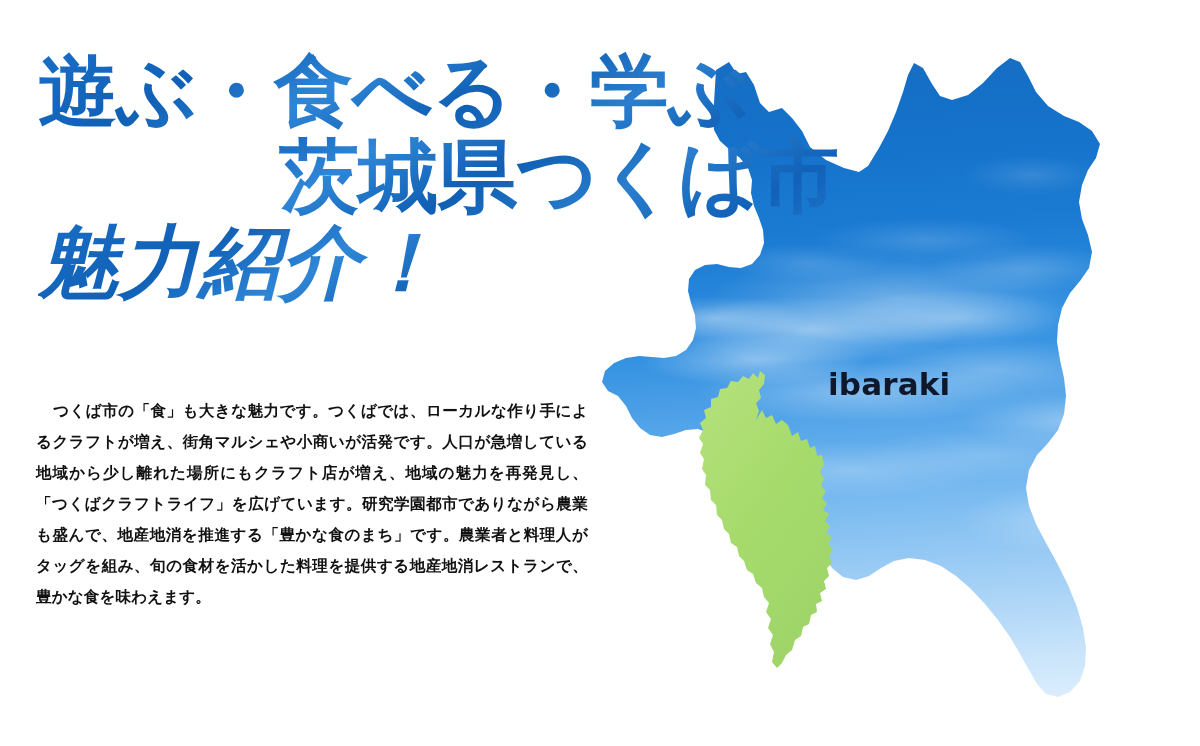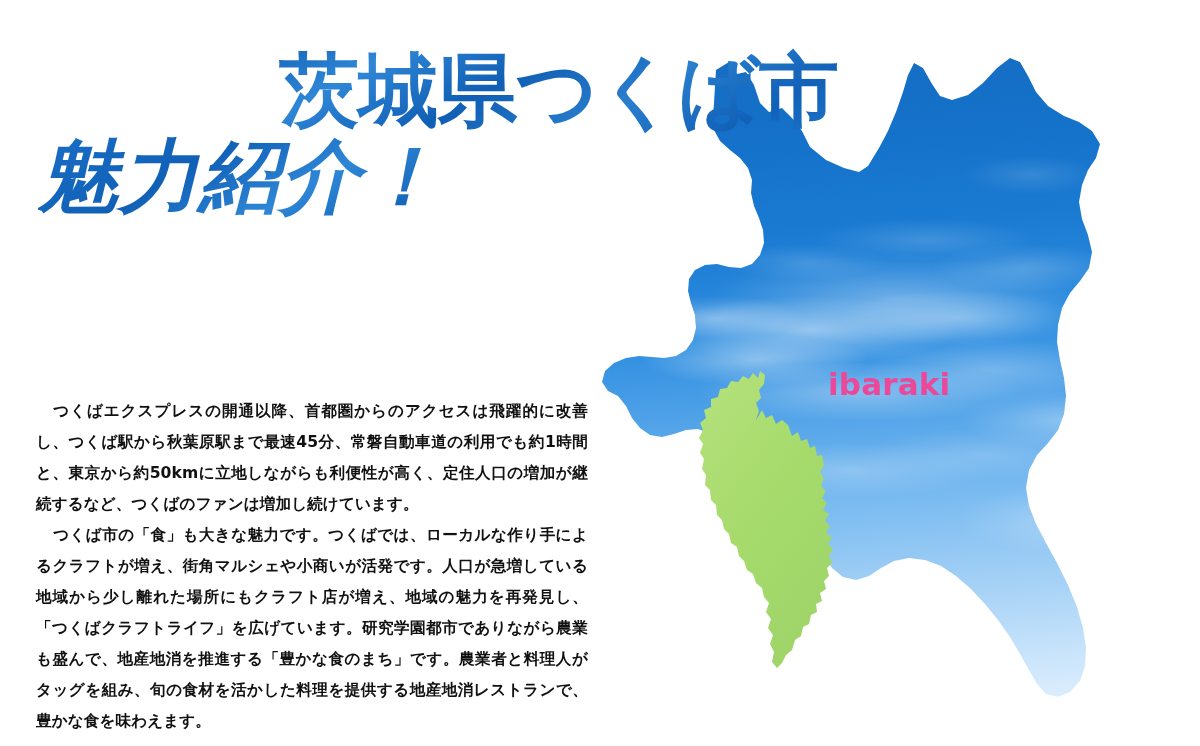--- a/index.html
+++ b/index.html
@@ -85,21 +85,21 @@
   .map-label {
     position: absolute;
     left: 828px;
     top: 367px;
     z-index: 4;
     font-family: "DejaVu Sans", "Liberation Sans", sans-serif;
     font-weight: 700;
     font-size: 31px;
     line-height: 34px;
     letter-spacing: 0.005em;
-    color: #ec4899;
+    color: #0f172a;
     white-space: nowrap;
     pointer-events: none;
   }
 </style>
 </head>
 <body>
 
 <div id="poster">
 
   <div class="map-wrap">
@@ -217,22 +217,22 @@
                  L 157 373 L 162 378 L 164 371 L 169 375
                  L 168 384 L 163 390 L 165 398 L 160 403
                  L 163 411 Z" fill="url(#greenGrad)"></path>
       </g>
     </svg>
   </div>
 
   <div class="map-label">ibaraki</div>
 
   <div class="headline">
+    <span class="headline-line l1">遊ぶ・食べる・学ぶ</span>
     <span class="headline-line l2">茨城県つくば市</span>
     <span class="headline-line l3">魅力紹介！</span>
   </div>
 
   <div class="body-copy">
-    <p>つくばエクスプレスの開通以降、首都圏からのアクセスは飛躍的に改善し、つくば駅から秋葉原駅まで最速45分、常磐自動車道の利用でも約1時間と、東京から約50kmに立地しながらも利便性が高く、定住人口の増加が継続するなど、つくばのファンは増加し続けています。</p>
     <p>つくば市の「食」も大きな魅力です。つくばでは、ローカルな作り手によるクラフトが増え、街角マルシェや小商いが活発です。人口が急増している地域から少し離れた場所にもクラフト店が増え、地域の魅力を再発見し、「つくばクラフトライフ」を広げています。研究学園都市でありながら農業も盛んで、地産地消を推進する「豊かな食のまち」です。農業者と料理人がタッグを組み、旬の食材を活かした料理を提供する地産地消レストランで、豊かな食を味わえます。</p>
   </div>
 
 </div>
 
 </body></html>

